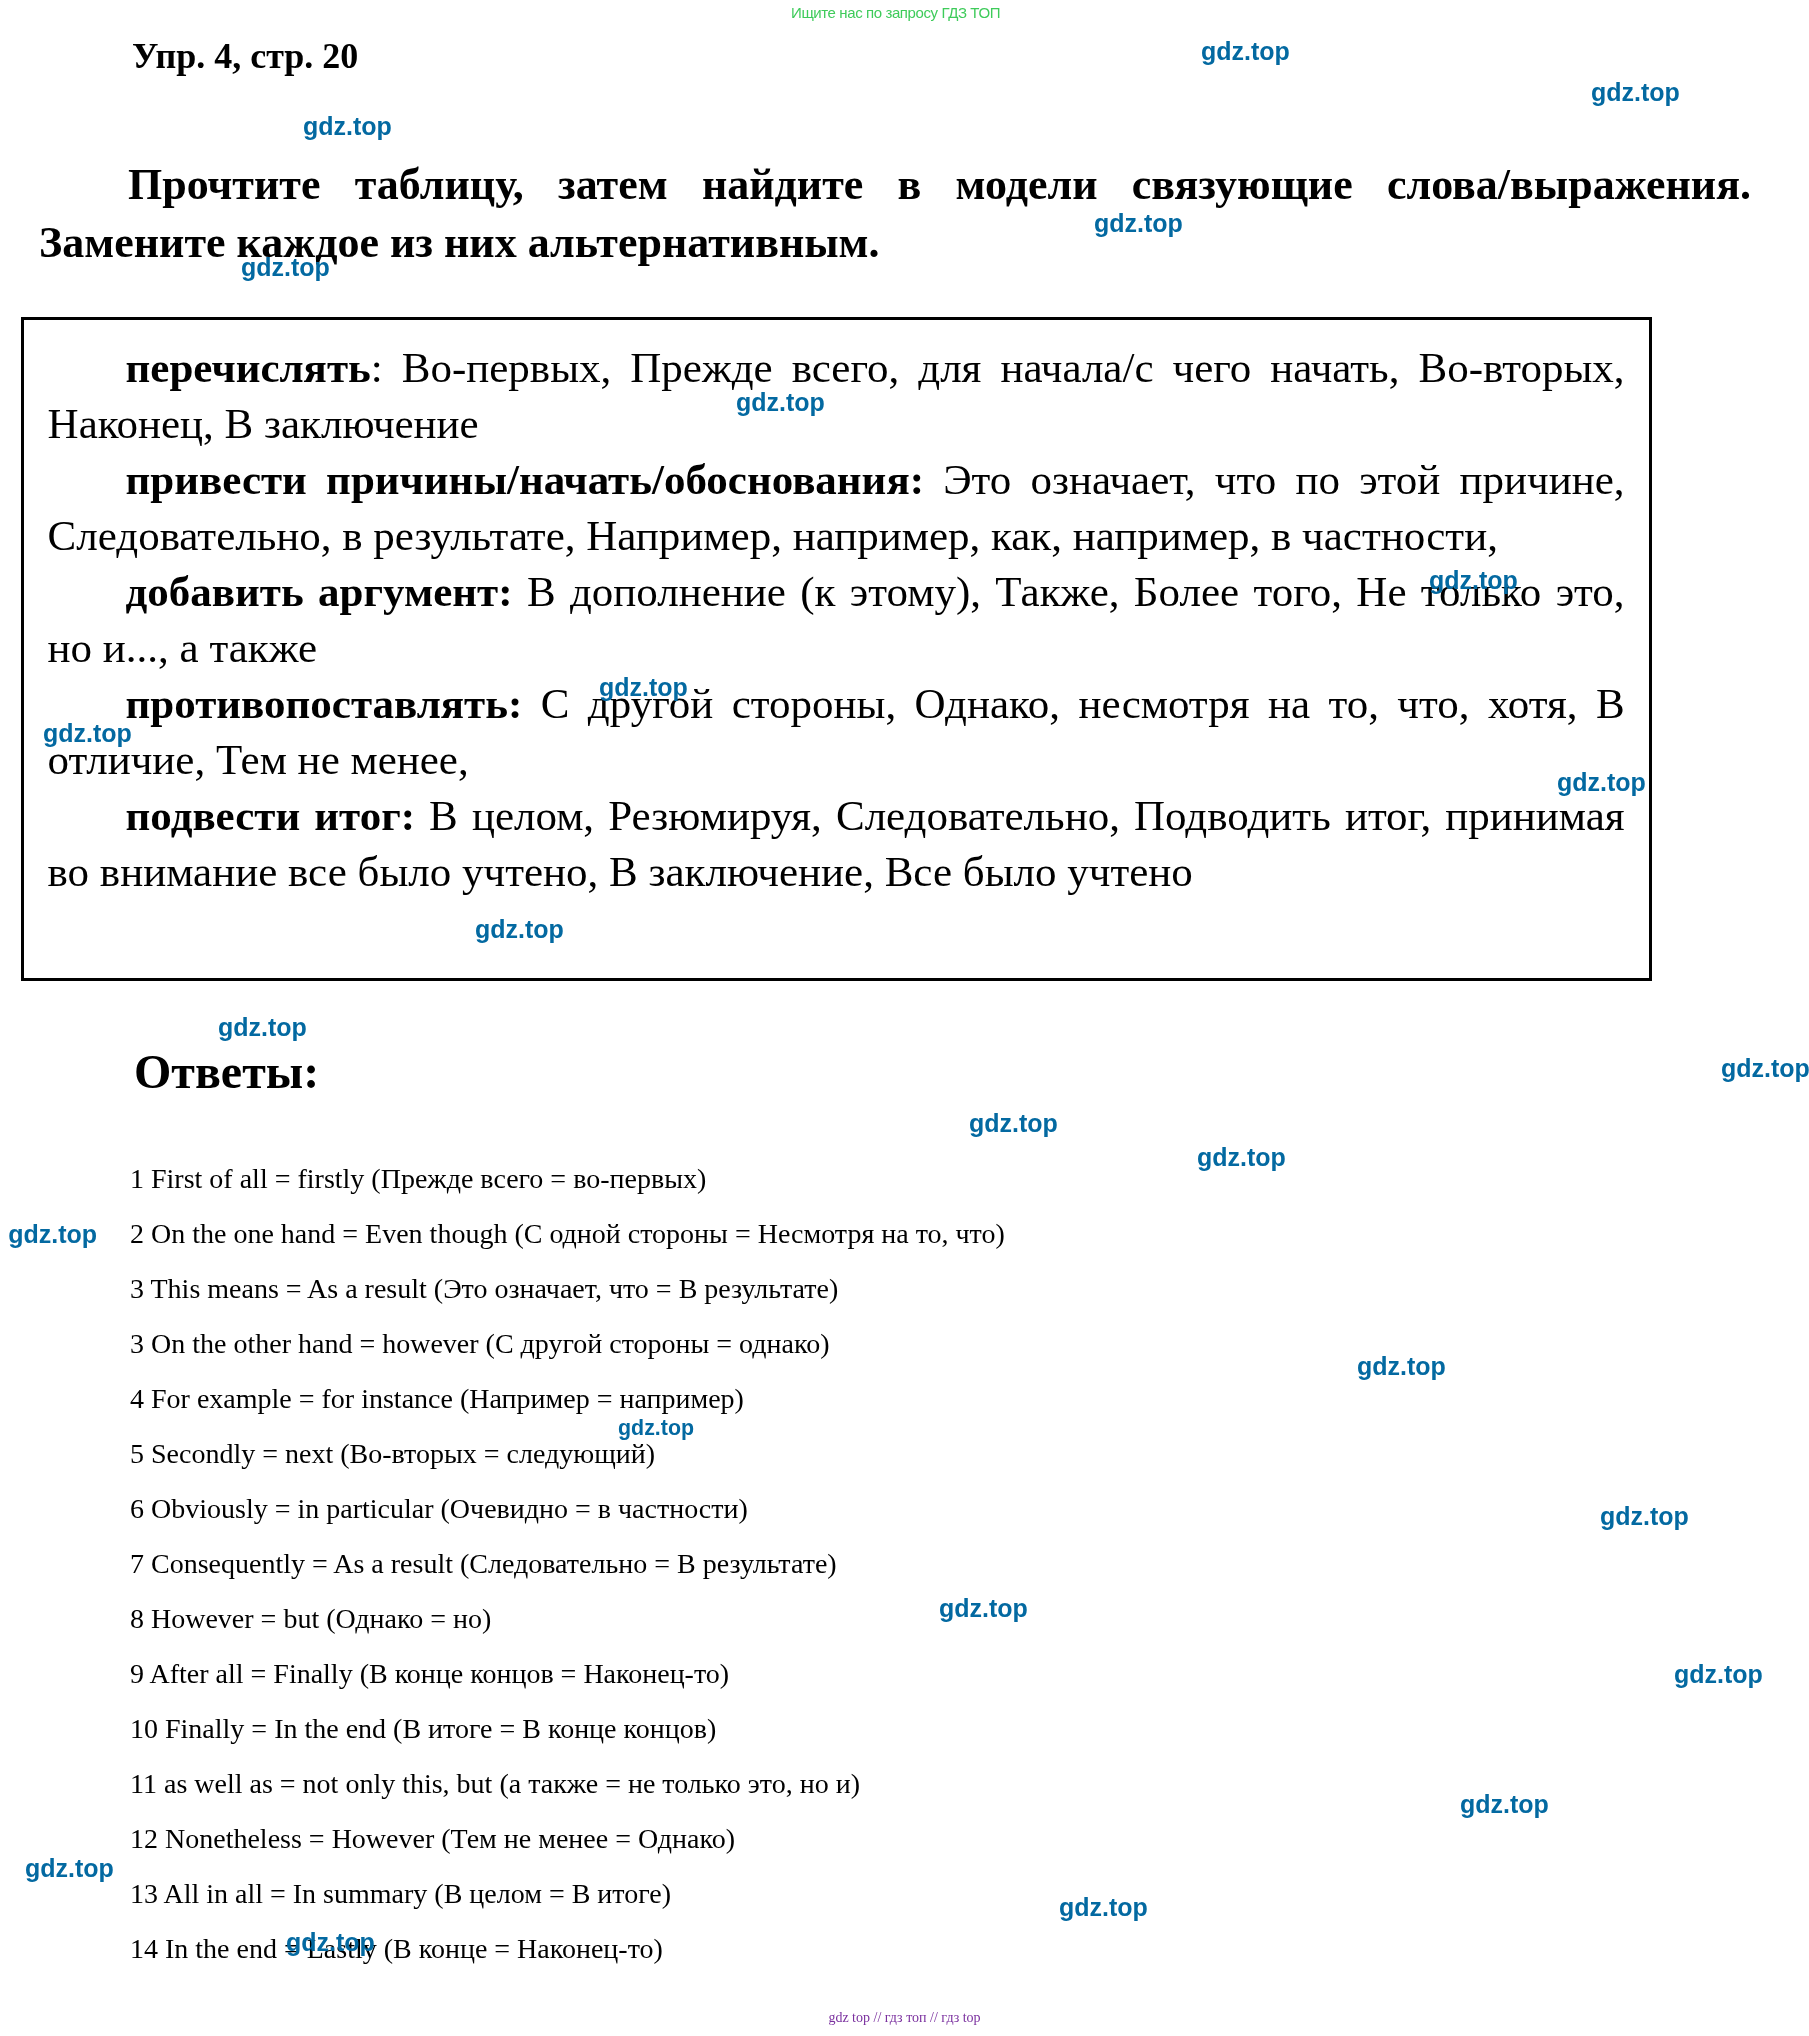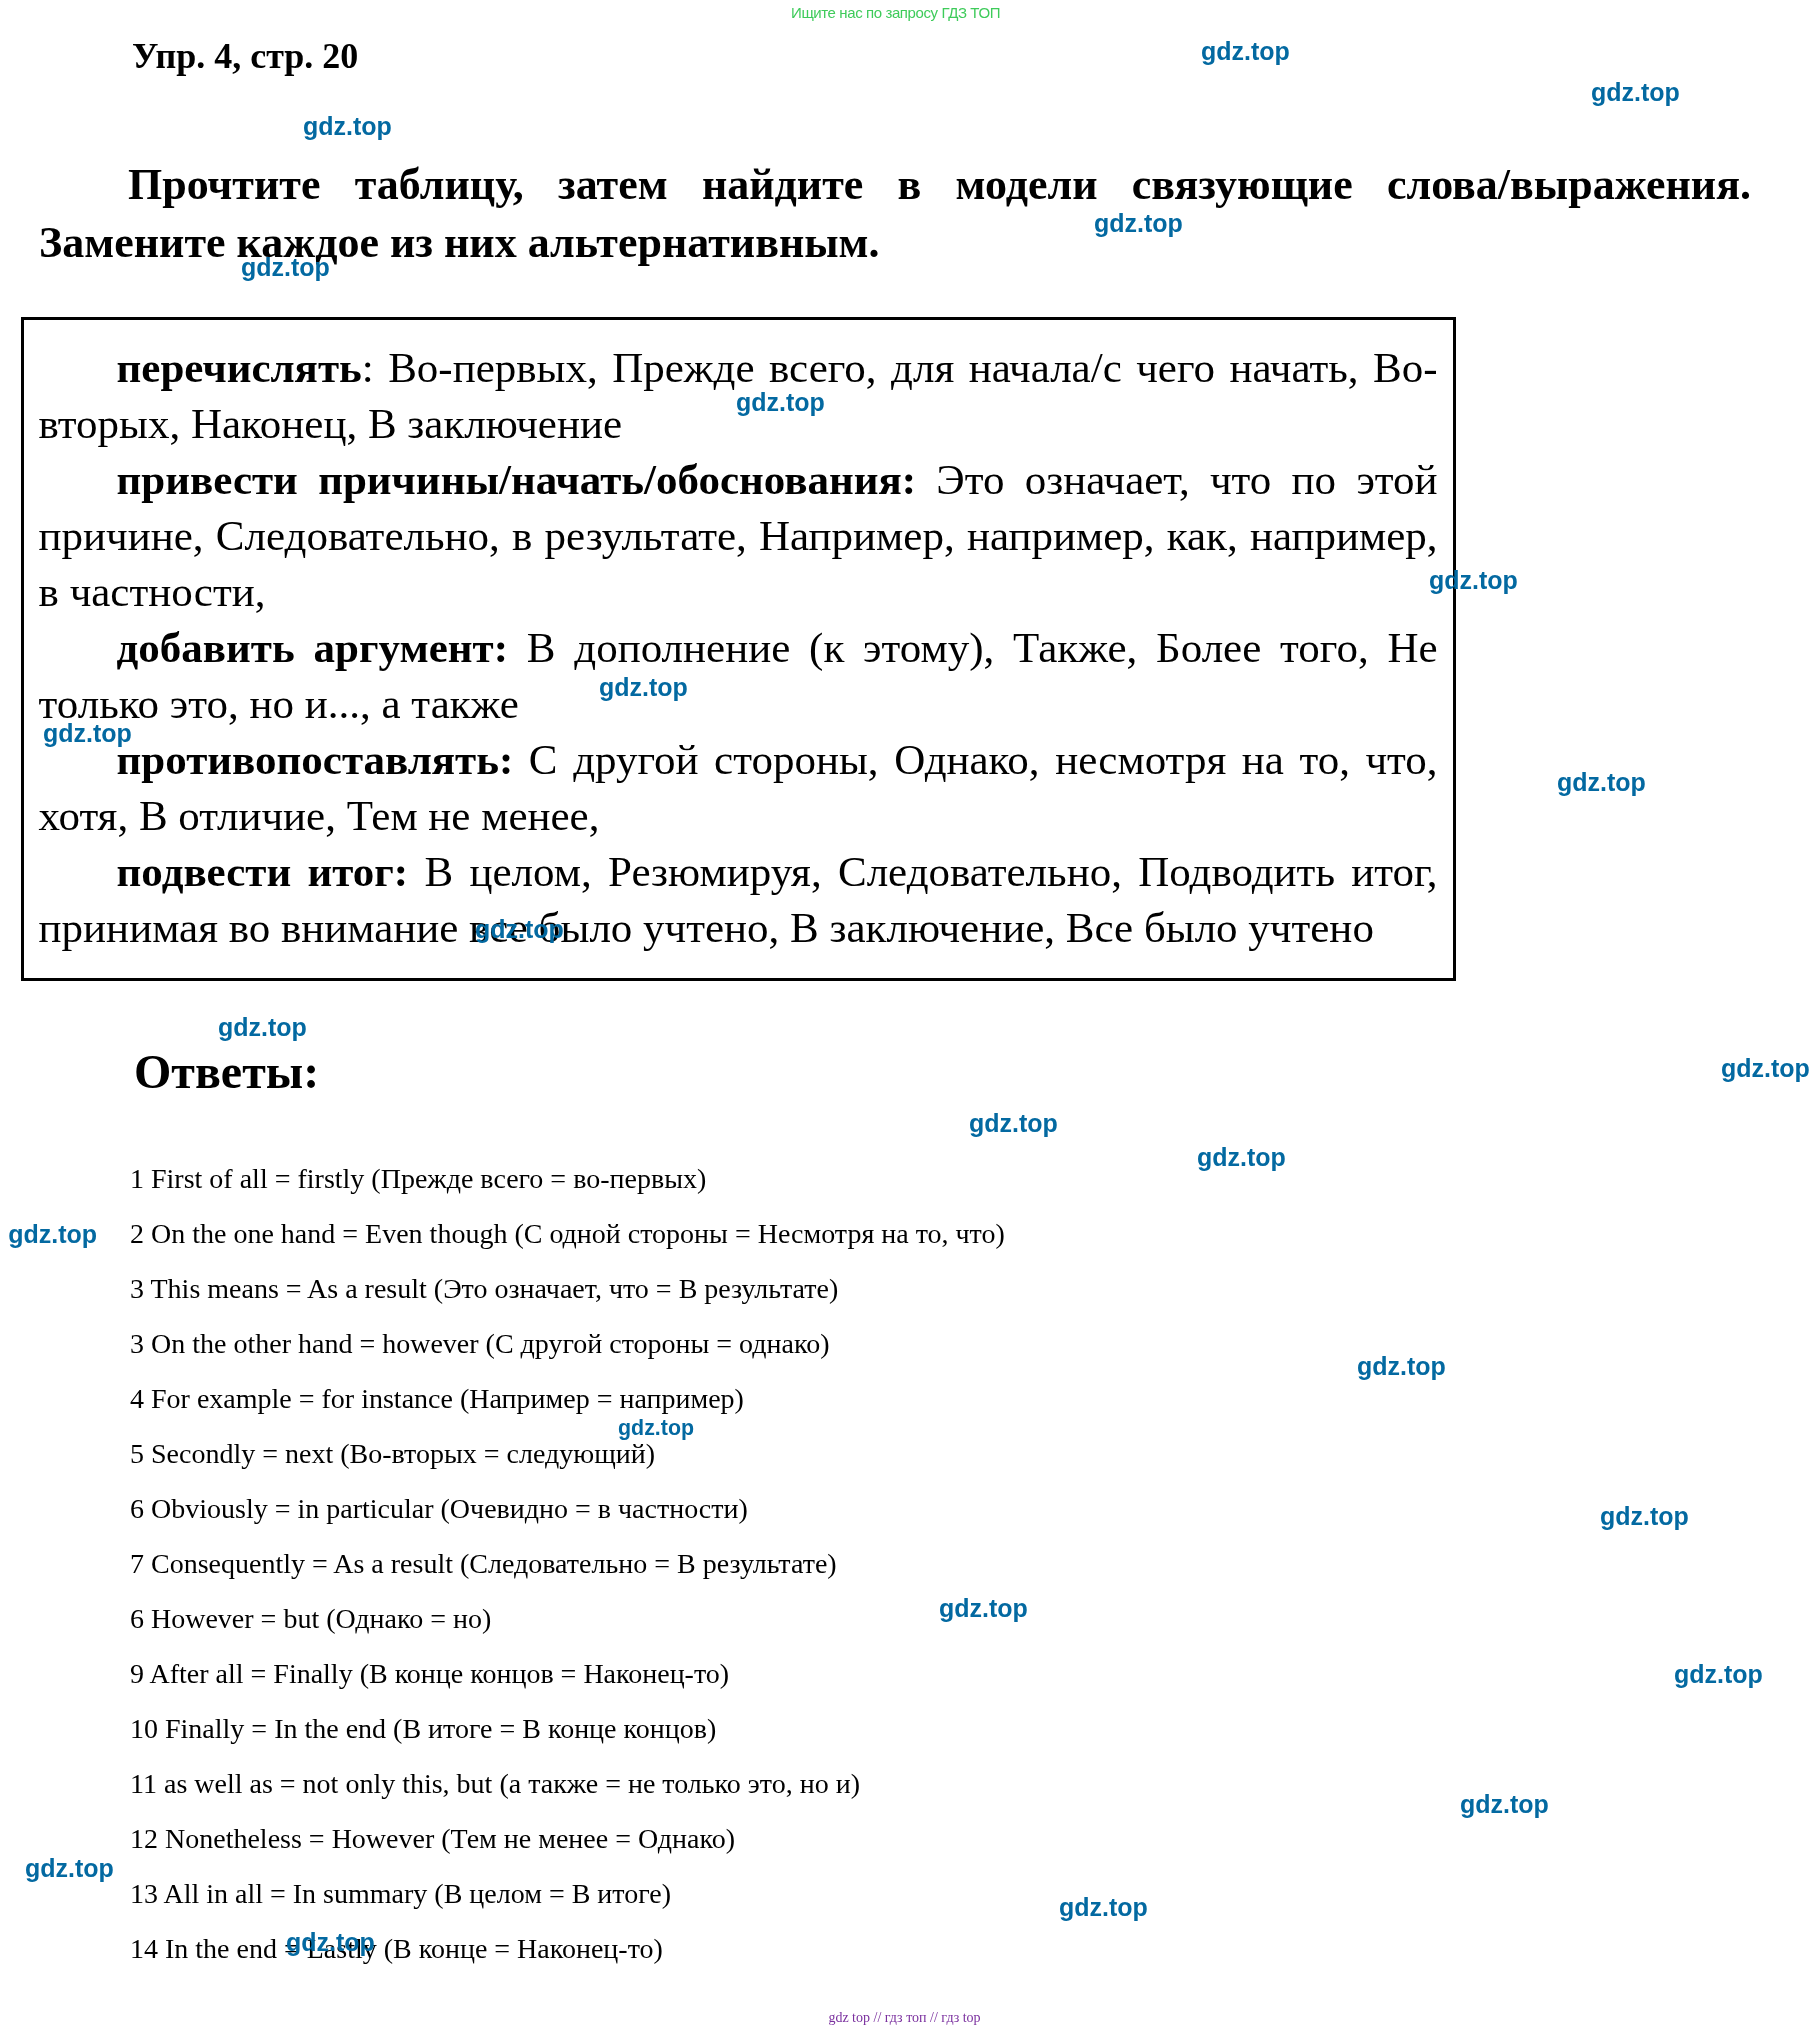--- a/index.html
+++ b/index.html
@@ -45,24 +45,24 @@
     font-weight: 700;
     line-height: 58px;
     text-indent: 89px;
     text-align: justify;
   }
 
   .model-box {
     position: absolute;
     left: 20.6px;
     top: 317px;
-    width: 1435px;
+    width: 1631px;
     height: 664px;
     border: 3.3px solid #000000;
-    padding: 20px 15px;
+    padding: 20px 24px;
     background: #ffffff;
   }
   .model-row {
     margin: 0;
     font-size: 43px;
     line-height: 56px;
     text-indent: 78px;
     text-align: justify;
   }
   .model-row b { font-weight: 700; }
@@ -149,21 +149,21 @@
       <p class="answer-line">3 On the other hand = however (С другой стороны = однако)</p>
 
       <p class="answer-line">4 For example = for instance (Например = например)</p>
 
       <p class="answer-line">5 Secondly = next (Во-вторых = следующий)</p>
 
       <p class="answer-line">6 Obviously = in particular (Очевидно = в частности)</p>
 
       <p class="answer-line">7 Consequently = As a result (Следовательно = В результате)</p>
 
-      <p class="answer-line">6 However = but (Однако = но)</p>
+      <p class="answer-line">8 However = but (Однако = но)</p>
 
       <p class="answer-line">9 After all = Finally (В конце концов = Наконец-то)</p>
 
       <p class="answer-line">10 Finally = In the end (В итоге = В конце концов)</p>
 
       <p class="answer-line">11 as well as = not only this, but (а также = не только это, но и)</p>
 
       <p class="answer-line">12 Nonetheless = However (Тем не менее = Однако)</p>
 
       <p class="answer-line">13 All in all = In summary (В целом = В итоге)</p>

